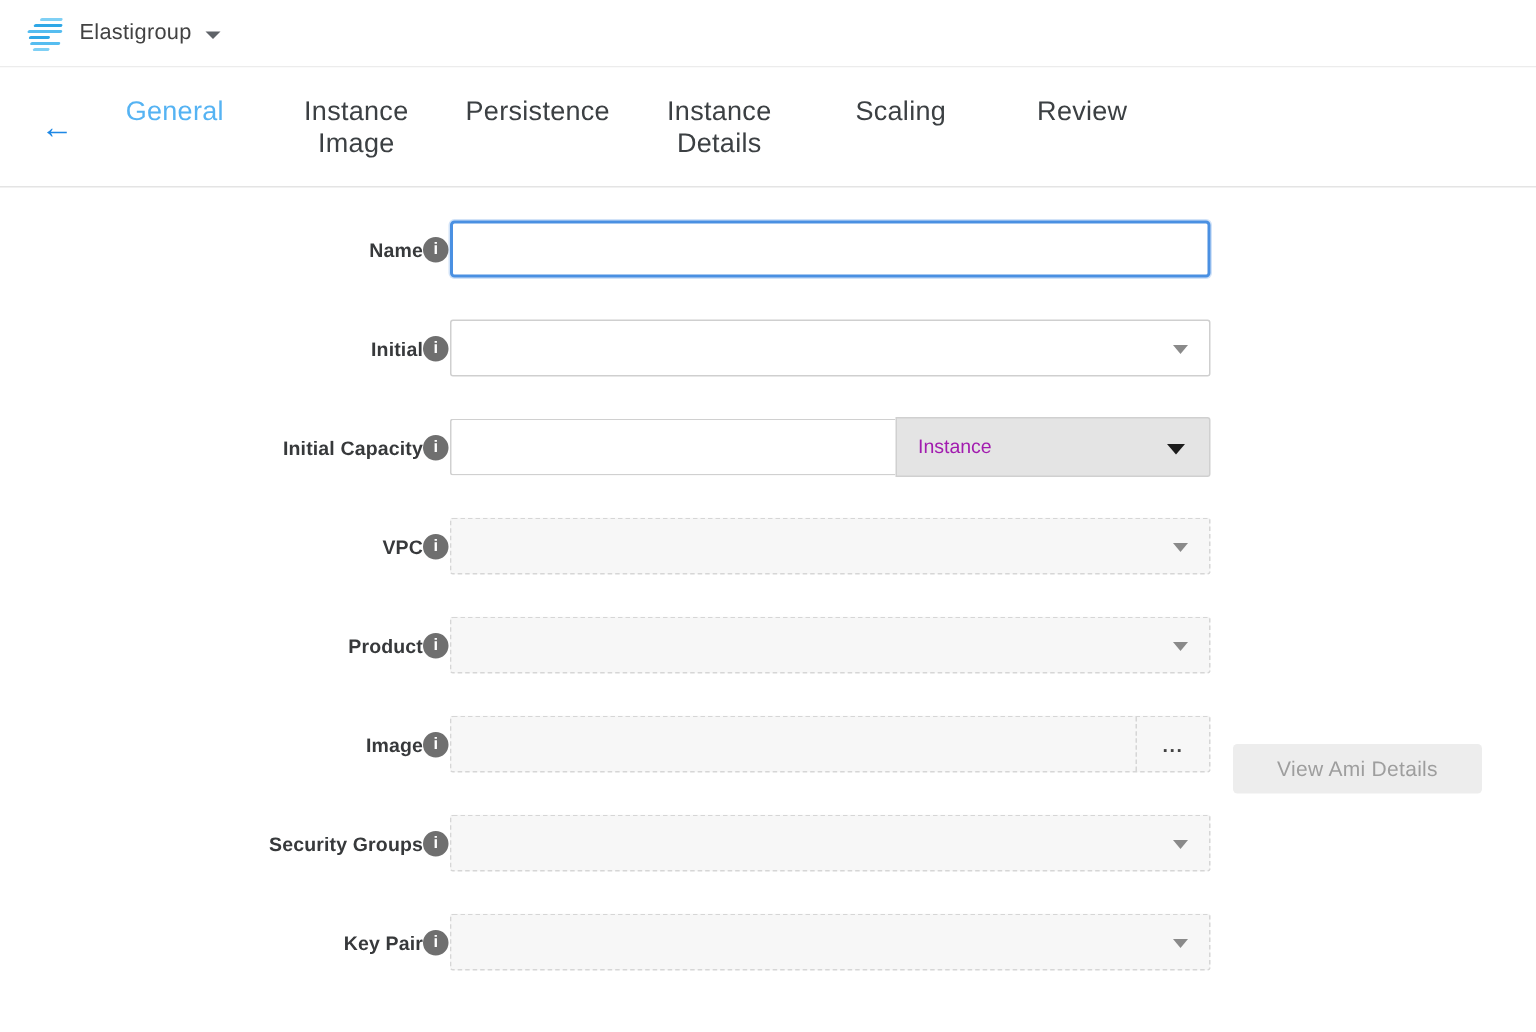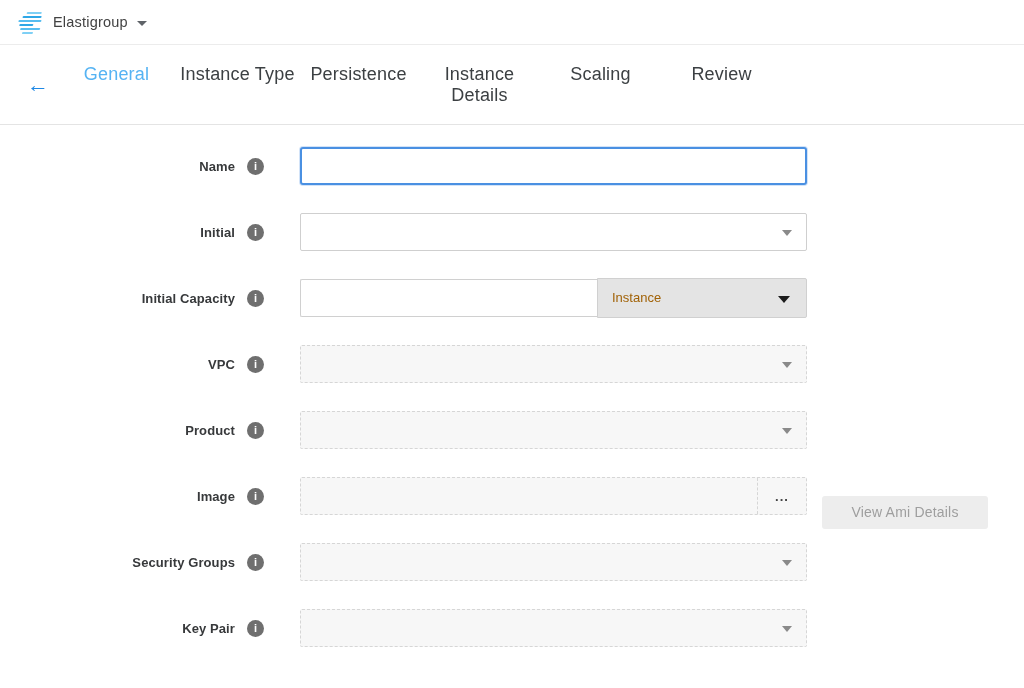--- a/index.html
+++ b/index.html
@@ -31,21 +31,21 @@
               cursor:pointer; text-align:center; font-weight:600; }
   .tabs { display:flex; }
   .tab { width:121px; text-align:center; font-size:18px; color:#3c4043;
          cursor:pointer; letter-spacing:.2px; }
   .tab.active { color:#55b3f3; }
 
   
   .form { padding-top:22px; }
   .row { display:flex; align-items:center; height:38px; margin-bottom:28px; }
   .label-cell { width:300px; display:flex; align-items:center;
-                justify-content:flex-end; padding-right:36px; gap:12px; }
+                justify-content:flex-end; padding-right:1px; gap:0; }
   .flabel { font-size:13px; font-weight:bold; color:#37393b; letter-spacing:.1px;
             white-space:nowrap; }
   .info-icon { width:17px; height:17px; min-width:17px; border-radius:50%;
                background:#6f6f6f; color:#fff; font-size:11px; font-weight:bold;
                display:flex; align-items:center; justify-content:center;
                cursor:pointer; line-height:1; }
   .control-cell { width:507px; position:relative; display:flex; }
 
   input.text-input { width:100%; height:38px; border:1px solid #cfcfcf;
                      border-radius:2px; outline:none; font:inherit; padding:0 12px; }
@@ -58,21 +58,21 @@
   .caret { position:absolute; right:14px; top:16px; width:0; height:0;
            border-left:5.5px solid transparent; border-right:5.5px solid transparent;
            border-top:6px solid #8a8a8a; }
 
   
   .cap-input { width:297px; height:38px; border:1px solid #d0d0d0; border-right:none;
                border-radius:2px 0 0 2px; outline:none; font:inherit; padding:0 12px; }
   .unit-select { width:210px; height:40px; margin-top:-1px; background:#e4e4e4;
                  border:1px solid #d0d0d0; border-radius:0 2px 2px 0; position:relative;
                  display:flex; align-items:center; padding-left:14px; cursor:pointer; }
-  .unit-select .unit-label { font-size:13px; color:#a16207; }
+  .unit-select .unit-label { font-size:13px; color:#a21caf; }
   .unit-select .caret { border-top-color:#1c1c1c; top:17px; right:16px;
                         border-left-width:6px; border-right-width:6px; border-top-width:7px; }
 
   
   .image-box { width:100%; height:38px; background:#f7f7f7; border:1px dashed #d6d6d6;
                border-radius:2px; display:flex; }
   .image-value { flex:1; }
   .browse-btn { width:49px; border-left:1px dashed #d6d6d6; display:flex;
                 align-items:center; justify-content:center; font-size:13px;
                 font-weight:bold; color:#424242; letter-spacing:1px; cursor:pointer; }
@@ -97,21 +97,21 @@
     </div>
     <span class="app-name">Elastigroup</span>
     <span class="caret-sm"></span>
   </div>
 </header>
 
 <nav class="navbar">
   <div class="back-btn">←</div>
   <div class="tabs">
     <div class="tab active">General</div>
-    <div class="tab">Instance Type</div>
+    <div class="tab">Instance Image</div>
     <div class="tab">Persistence</div>
     <div class="tab">Instance Details</div>
     <div class="tab">Scaling</div>
     <div class="tab">Review</div>
   </div>
 </nav>
 
 <main class="form">
 
   <div class="row">

